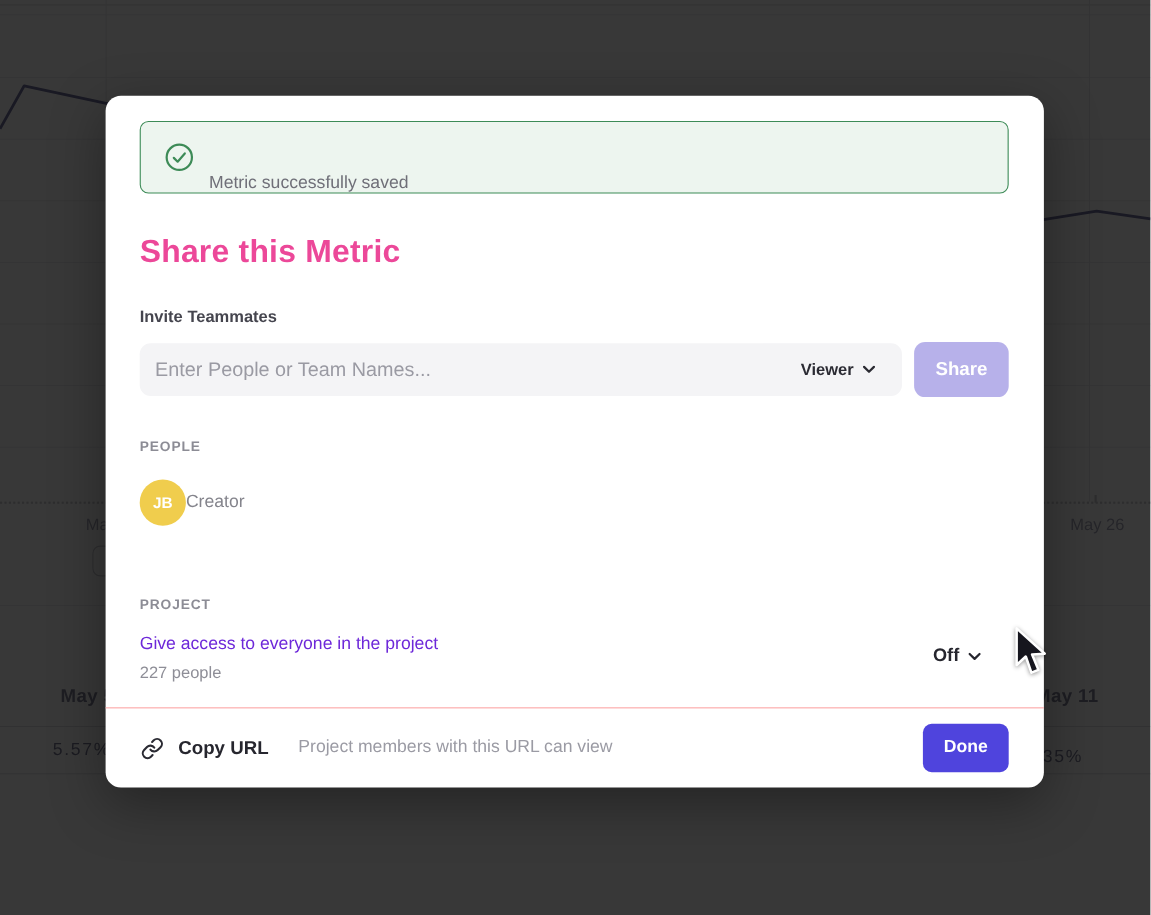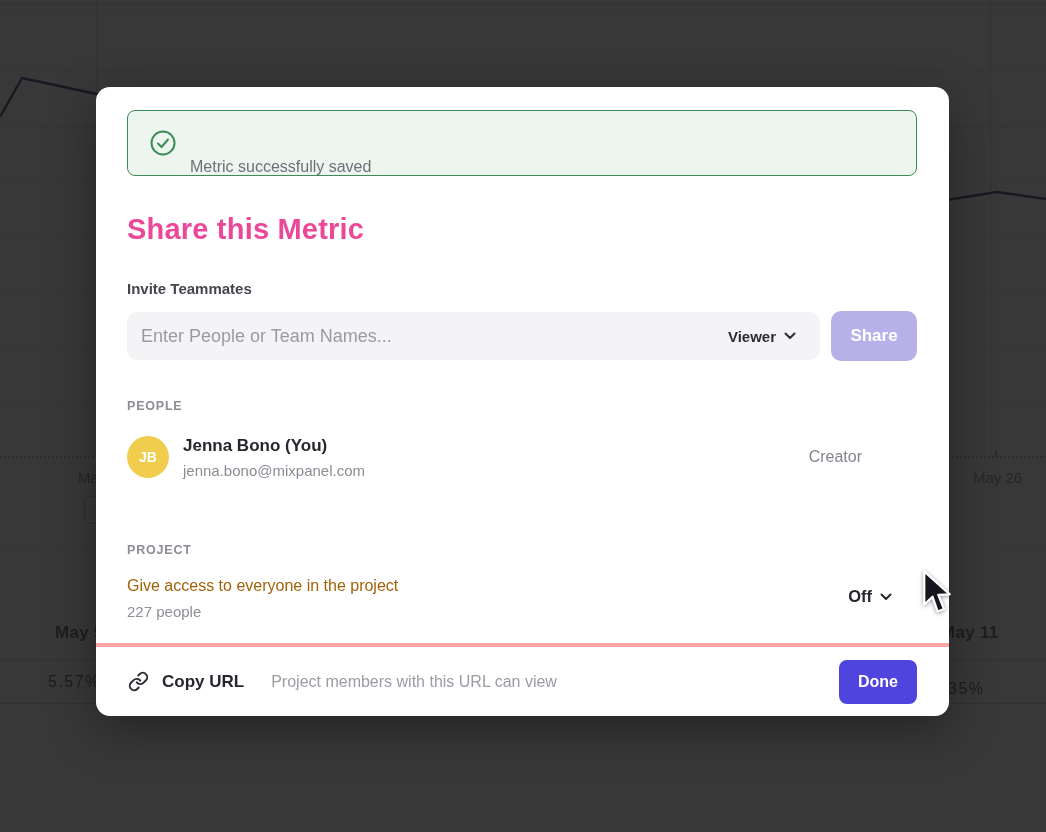--- a/index.html
+++ b/index.html
@@ -49,27 +49,27 @@
   .section-label { position:absolute; left:31px; font-size:12.5px; font-weight:bold; color:#8c8c95; letter-spacing:.8px; }
 
   .person-row { position:absolute; left:31px; top:346px; width:790px; height:48px; display:flex; align-items:center; }
   .avatar { width:42px; height:42px; border-radius:50%; background:#f0cd4d; color:#fff;
             display:flex; align-items:center; justify-content:center; font-size:14px; font-weight:bold; flex:none; }
   .person-info { margin-left:14px; flex:1; }
   .person-name { font-size:17px; font-weight:bold; color:#26262e; margin-bottom:6px; }
   .person-email { font-size:15px; color:#8c8c95; }
   .person-role { font-size:16px; color:#84848c; margin-right:55px; }
 
-  .project-title { position:absolute; left:31px; top:490px; font-size:16px; color:#a16207; }
+  .project-title { position:absolute; left:31px; top:490px; font-size:16px; color:#6d28d9; }
   .project-subtitle { position:absolute; left:31px; top:516px; font-size:15px; color:#8e8e97; }
   .off-select { position:absolute; right:57px; top:500px; display:flex; align-items:center; gap:8px;
                 font-size:16.5px; font-weight:bold; color:#26262e; cursor:pointer; }
 
   .modal-footer { position:absolute; left:0; bottom:0; width:853px; height:73px;
-                  border-top:4px solid #fca5a5; display:flex; align-items:center; padding:0 32px; }
+                  border-top:1px solid #fca5a5; display:flex; align-items:center; padding:0 32px; }
   .copy-url { display:flex; align-items:center; gap:13px; cursor:pointer; }
   .copy-url-label { font-size:17px; font-weight:bold; color:#26262e; }
   .footer-hint { margin-left:27px; font-size:16px; color:#9b9ba4; }
   .done-btn { margin-left:auto; width:78px; height:44px; background:#4f44dd; color:#fff;
               font-size:16px; font-weight:bold; border:none; border-radius:8px; font-family:inherit; }
 
   .cursor { position:absolute; left:921px; top:570px; width:32px; height:46px; pointer-events:none;
             filter:drop-shadow(0 1px 2px rgba(0,0,0,.4)); }
 </style>
 </head>
@@ -136,24 +136,20 @@
       </svg>
     </div>
   </div>
 
   <button class="share-btn">Share</button>
 
   <div class="section-label" style="top:312px">PEOPLE</div>
 
   <div class="person-row">
     <div class="avatar">JB</div>
-    <div class="person-info">
-      <div class="person-name">Jenna Bono (You)</div>
-      <div class="person-email">jenna.bono@mixpanel.com</div>
-    </div>
     <div class="person-role">Creator</div>
   </div>
 
   <div class="section-label" style="top:456px">PROJECT</div>
 
   <div class="project-title">Give access to everyone in the project</div>
   <div class="project-subtitle">227 people</div>
 
   <div class="off-select">
     <span>Off</span>

